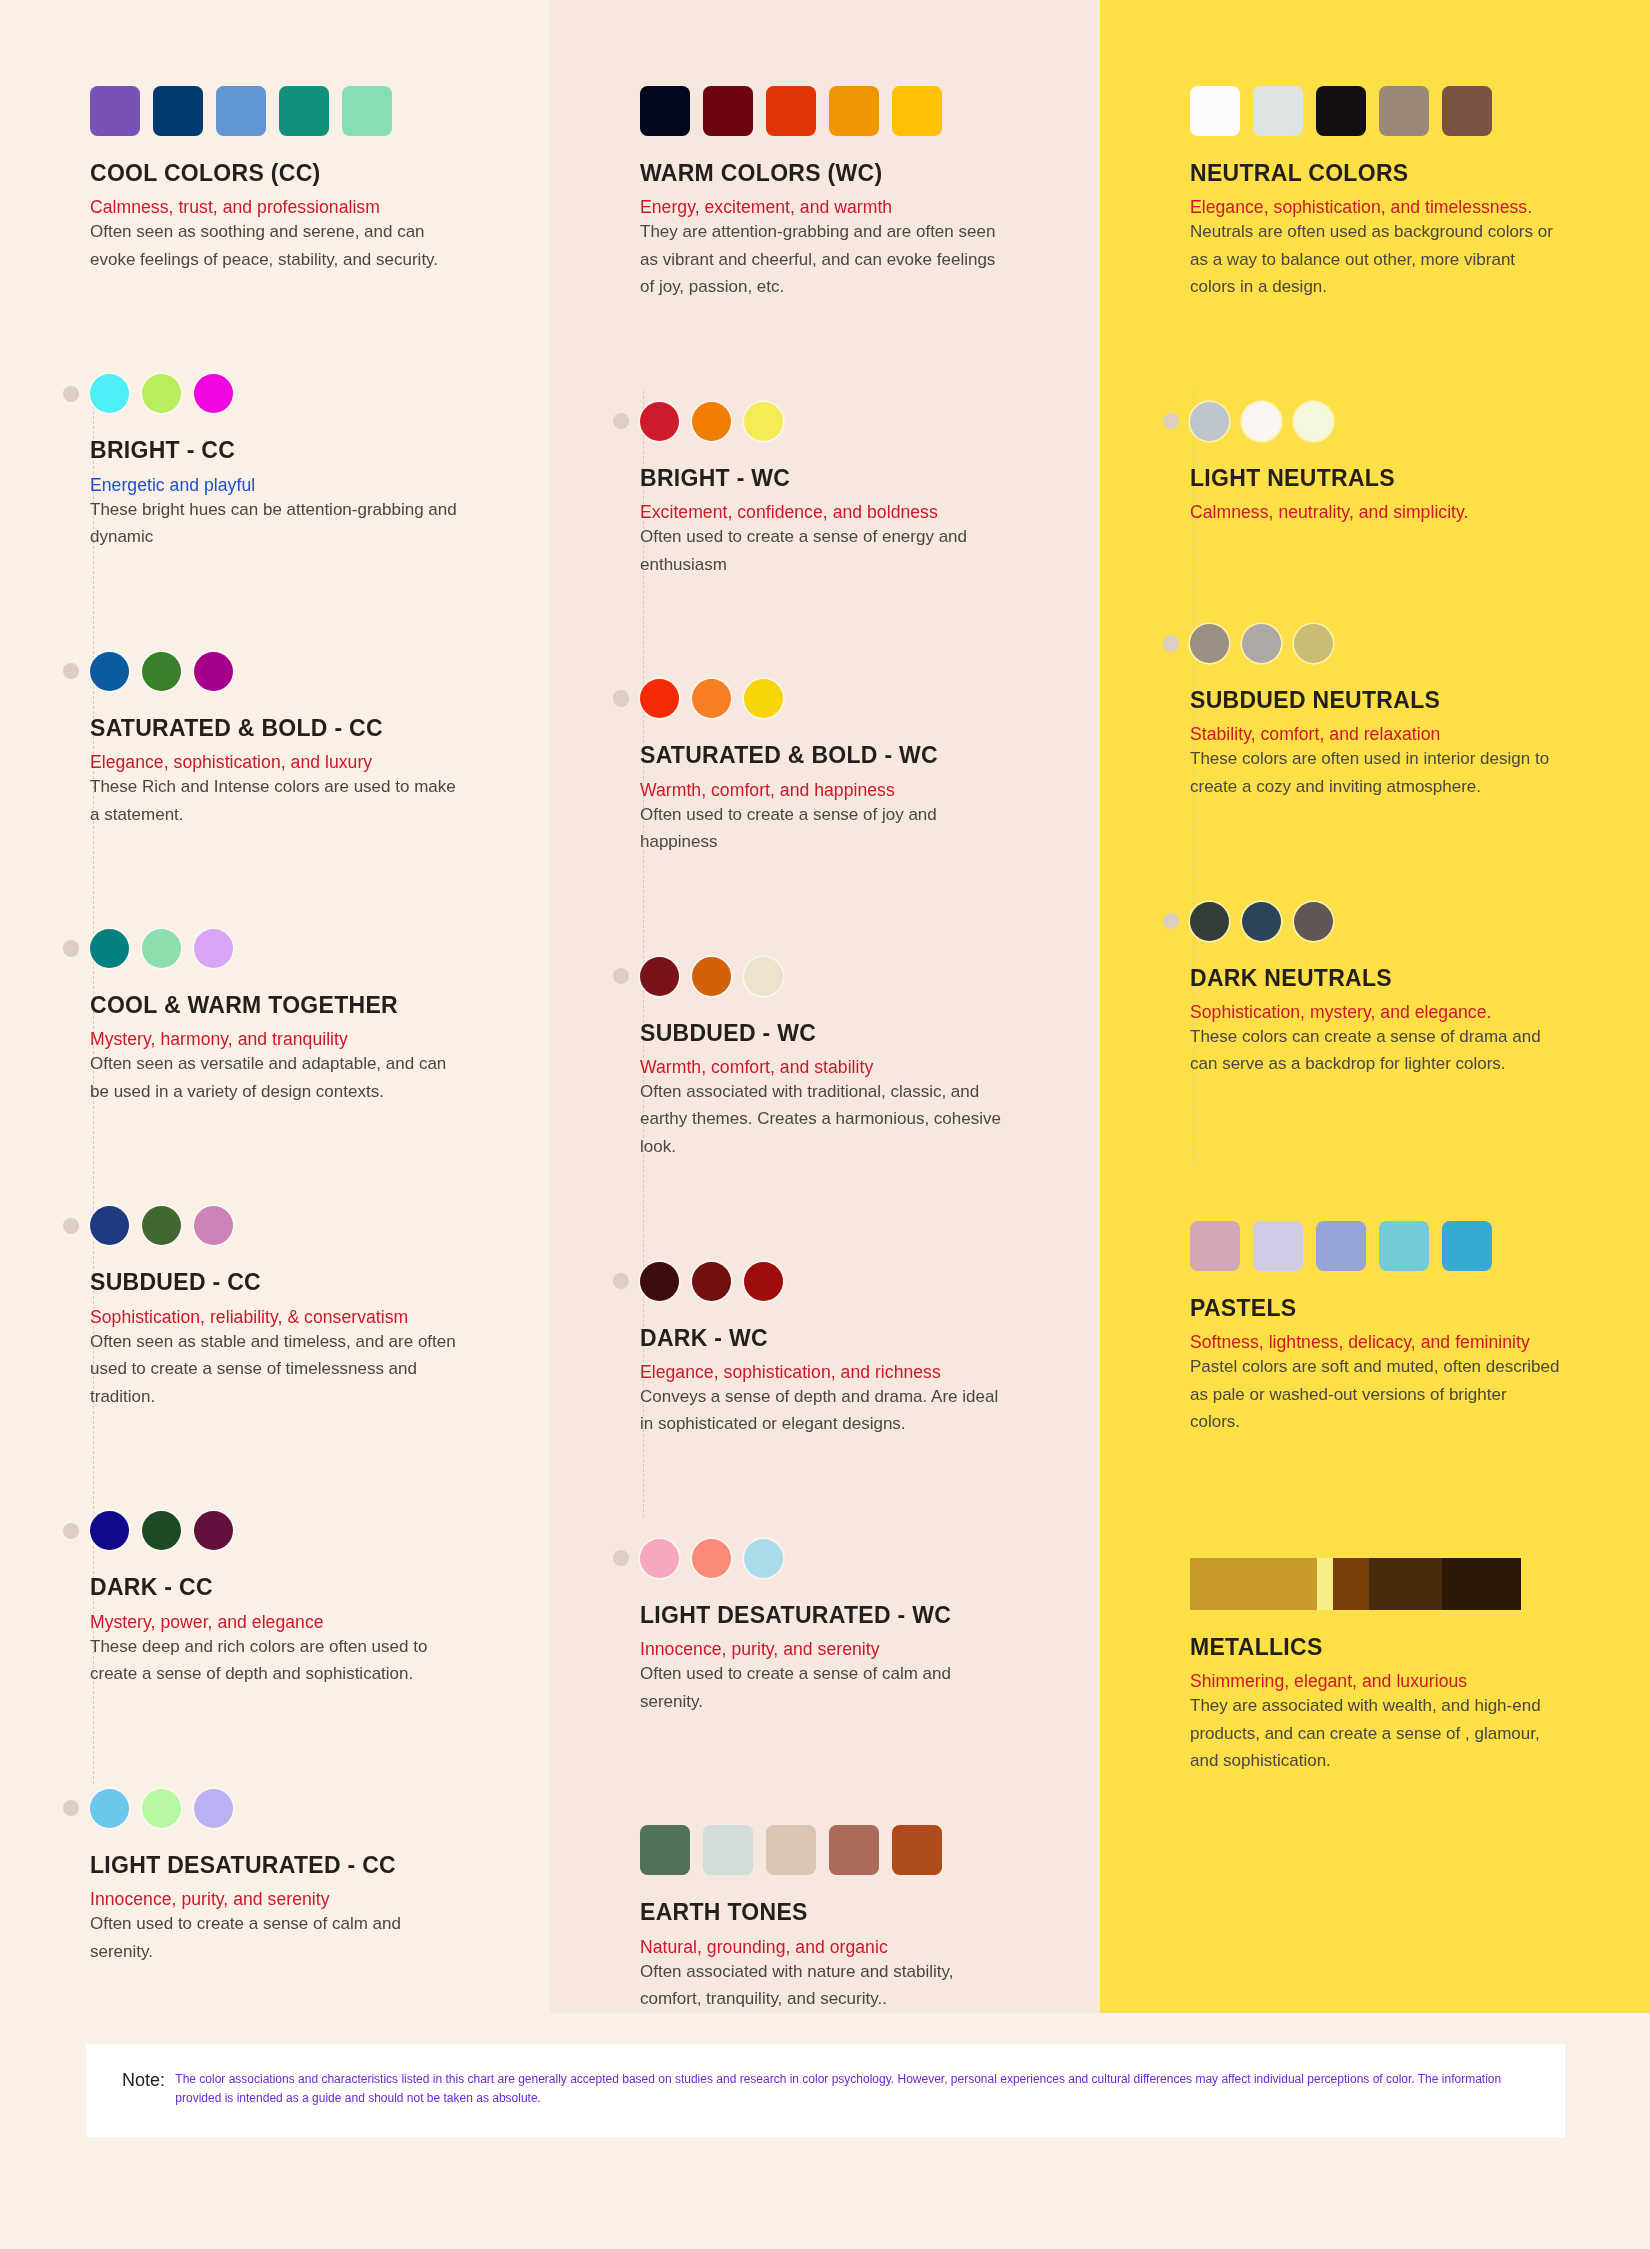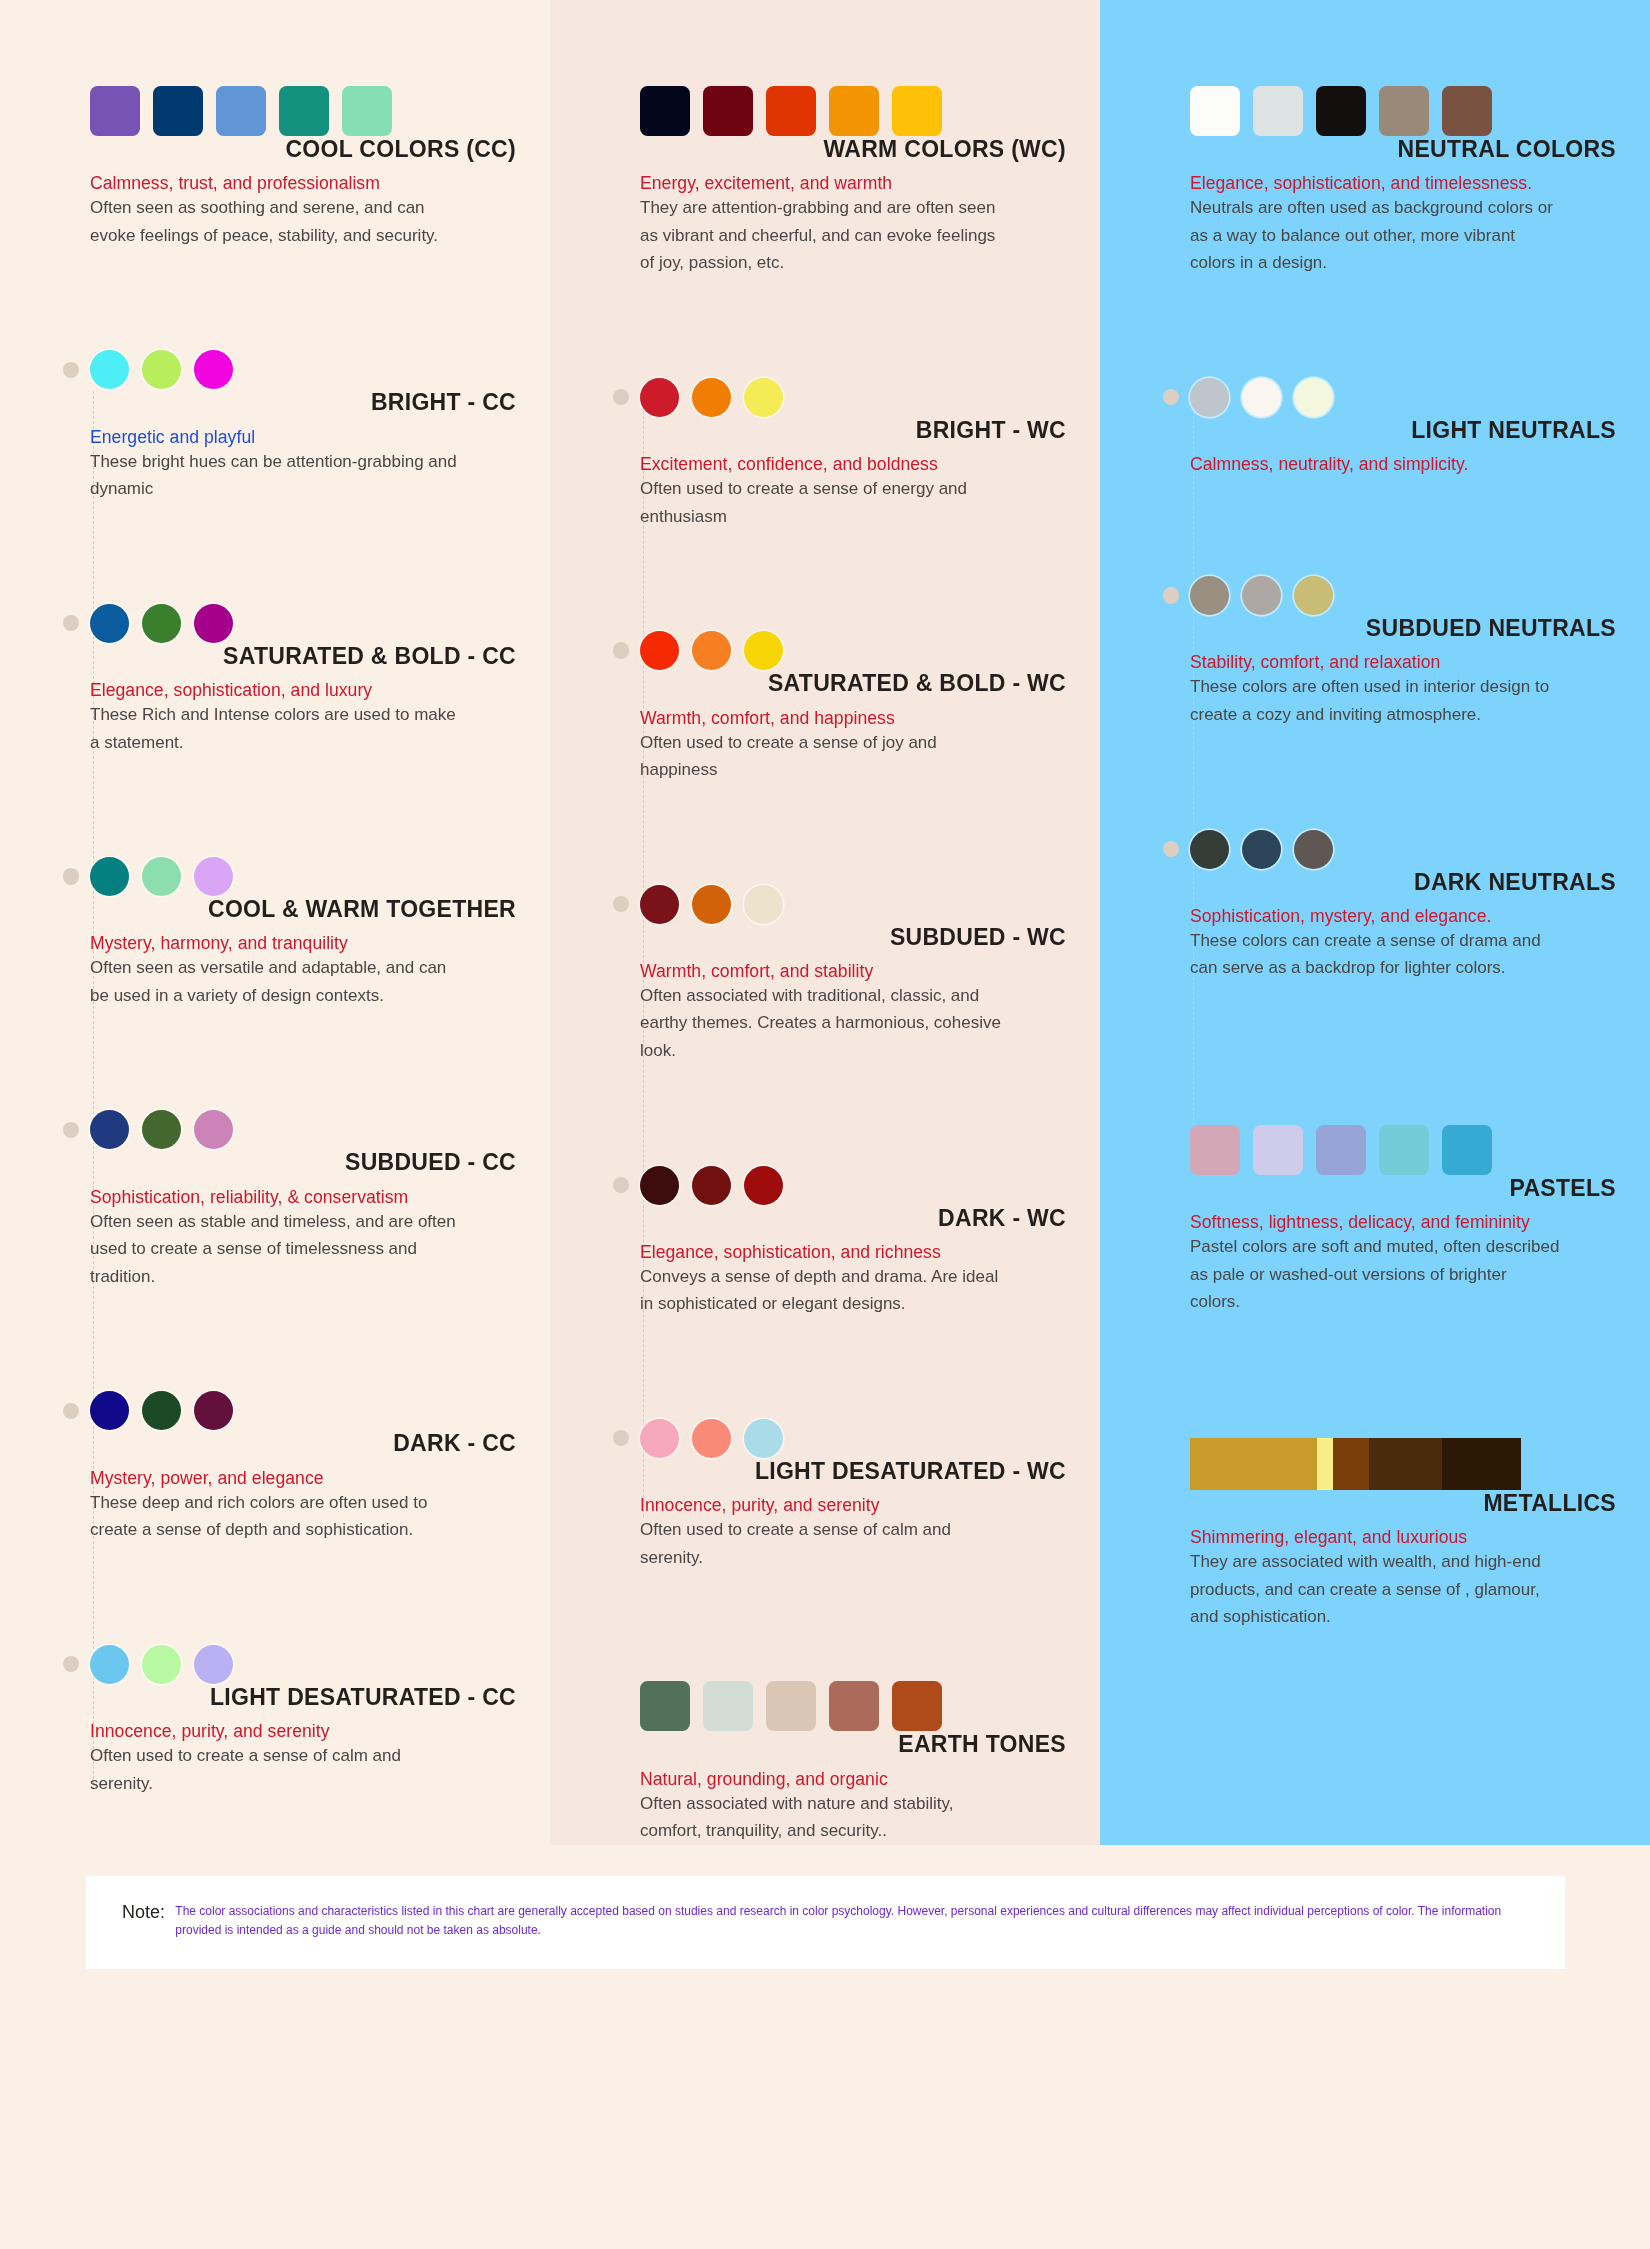--- a/index.html
+++ b/index.html
@@ -15,21 +15,21 @@
     display: flex;
     align-items: stretch;
     width: 1651px;
   }
   .col {
     position: relative;
     padding-top: 86px;
   }
   .col-cc  { width: 550px; background: #FAF0E6; }
   .col-wc  { width: 550px; background: #F7E8DF; }
-  .col-nc  { width: 550px; background: #7dd3fc; }
+  .col-nc  { width: 550px; background: #fde047; }
 
   .col-inner { position: relative; }
   .col-cc .col-inner { padding-left: 90px; padding-right: 34px; }
   .col-wc .col-inner { padding-left: 90px; padding-right: 34px; }
   .col-nc .col-inner { padding-left: 90px; padding-right: 34px; }
 
   
   .timeline {
     position: absolute;
     top: 0;
@@ -64,21 +64,21 @@
     border-radius: 50%;
     background: #DCCFC1;
     top: 11.2px;
   }
 
   h2.cat {
     font-size: 23px;
     font-weight: bold;
     color: #231F1C;
     letter-spacing: 0.3px;
-    text-align: right;
+    margin-top: 24px;
   }
   .sub {
     font-size: 17.6px;
     color: #D0162B;
     margin-top: 10.3px;
     letter-spacing: 0.04px;
   }
   .desc {
     font-size: 17px;
     color: #4A4643;

